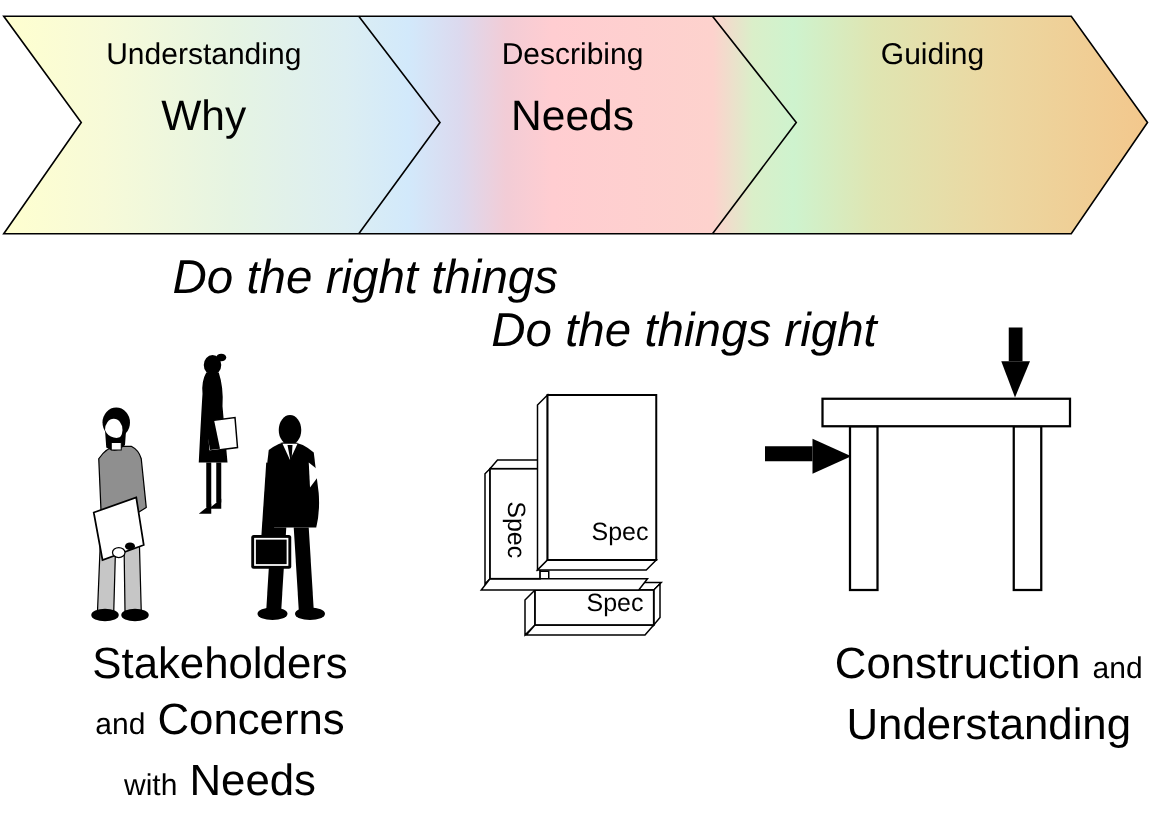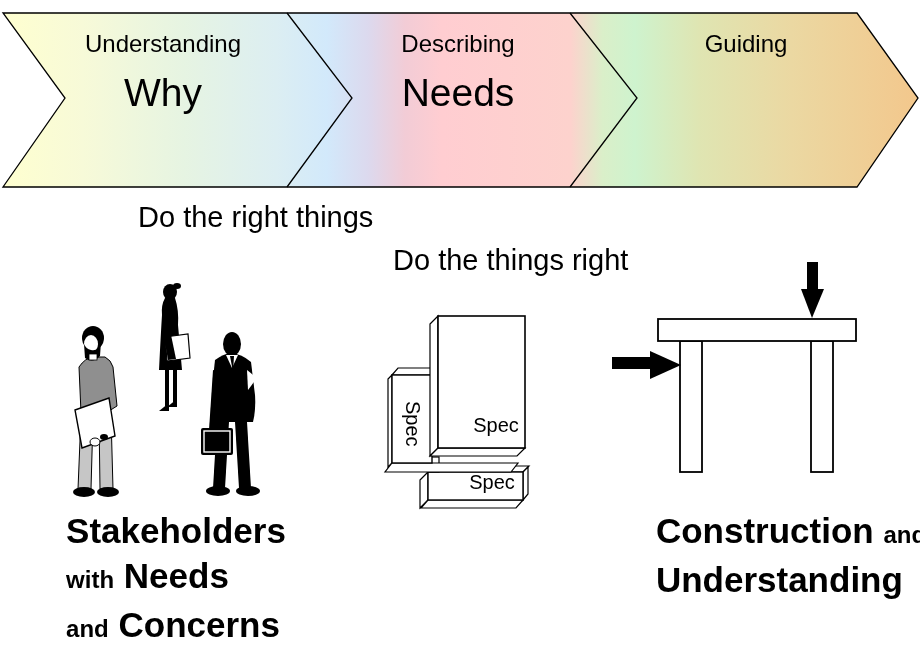--- a/index.html
+++ b/index.html
@@ -4,39 +4,39 @@
 <style>
   html,body{margin:0;padding:0;background:#ffffff;}
   body{font-family:"Liberation Sans", sans-serif;color:#000;}
   .page{position:relative;width:920px;height:660px;background:#fff;overflow:hidden;}
 
   
   .banner{position:absolute;left:0;top:0;width:920px;height:200px;}
   .banner svg{position:absolute;left:0;top:0;}
   .phase{position:absolute;top:31px;transform:translateX(-50%);text-align:center;white-space:nowrap;}
   .phase .activity{font-size:24px;line-height:26px;}
-  .phase .focus{font-size:39px;line-height:36px;margin-top:18px;}
+  .phase .focus{font-size:34px;line-height:36px;margin-top:18px;}
   .phase-1{left:163px;}
   .phase-2{left:458px;}
   .phase-3{left:746px;}
 
   
-  .motto{position:absolute;font-size:29px;white-space:nowrap;}
+  .motto{position:absolute;font-style:italic;font-size:38px;white-space:nowrap;}
   .motto-1{left:138px;top:201px;}
   .motto-2{left:393px;top:244px;}
 
   
   .illus{position:absolute;}
   .illus-people{left:55px;top:270px;}
   .illus-specs{left:368px;top:300px;}
   .illus-table{left:600px;top:255px;}
   .spec-label{font-family:"Liberation Sans", sans-serif;font-size:20px;fill:#000;}
 
   
-  .caption{position:absolute;white-space:nowrap;line-height:45px;font-size:35px;font-weight:bold;}
+  .caption{position:absolute;text-align:center;white-space:nowrap;line-height:45px;font-size:35px;}
   .caption .sm{font-size:24px;}
   .caption-stakeholders{left:176px;top:508px;transform:translateX(-50%);}
   .caption-requirements{left:468px;top:556px;transform:translateX(-50%);}
   .caption-construction{left:791px;top:508px;transform:translateX(-50%);}
 </style>
 </head>
 <body>
 
 <div class="page">
 
@@ -166,22 +166,22 @@
       <polygon points="201,34 224,34 212,63"></polygon>
     </g>
     <g fill="#000">
       <rect x="12" y="102" width="38" height="12"></rect>
       <polygon points="50,96 50,124 81,110"></polygon>
     </g>
   </svg>
 
   <div class="caption caption-stakeholders">
     <div>Stakeholders</div>
+    <div><span class="sm">and</span> <span>Concerns</span></div>
     <div><span class="sm">with</span> <span>Needs</span></div>
-    <div><span class="sm">and</span> <span>Concerns</span></div>
   </div>
 
 
   <div class="caption caption-construction">
     <div><span>Construction</span> <span class="sm">and</span></div>
     <div>Understanding</div>
   </div>
 
 </div>
 

